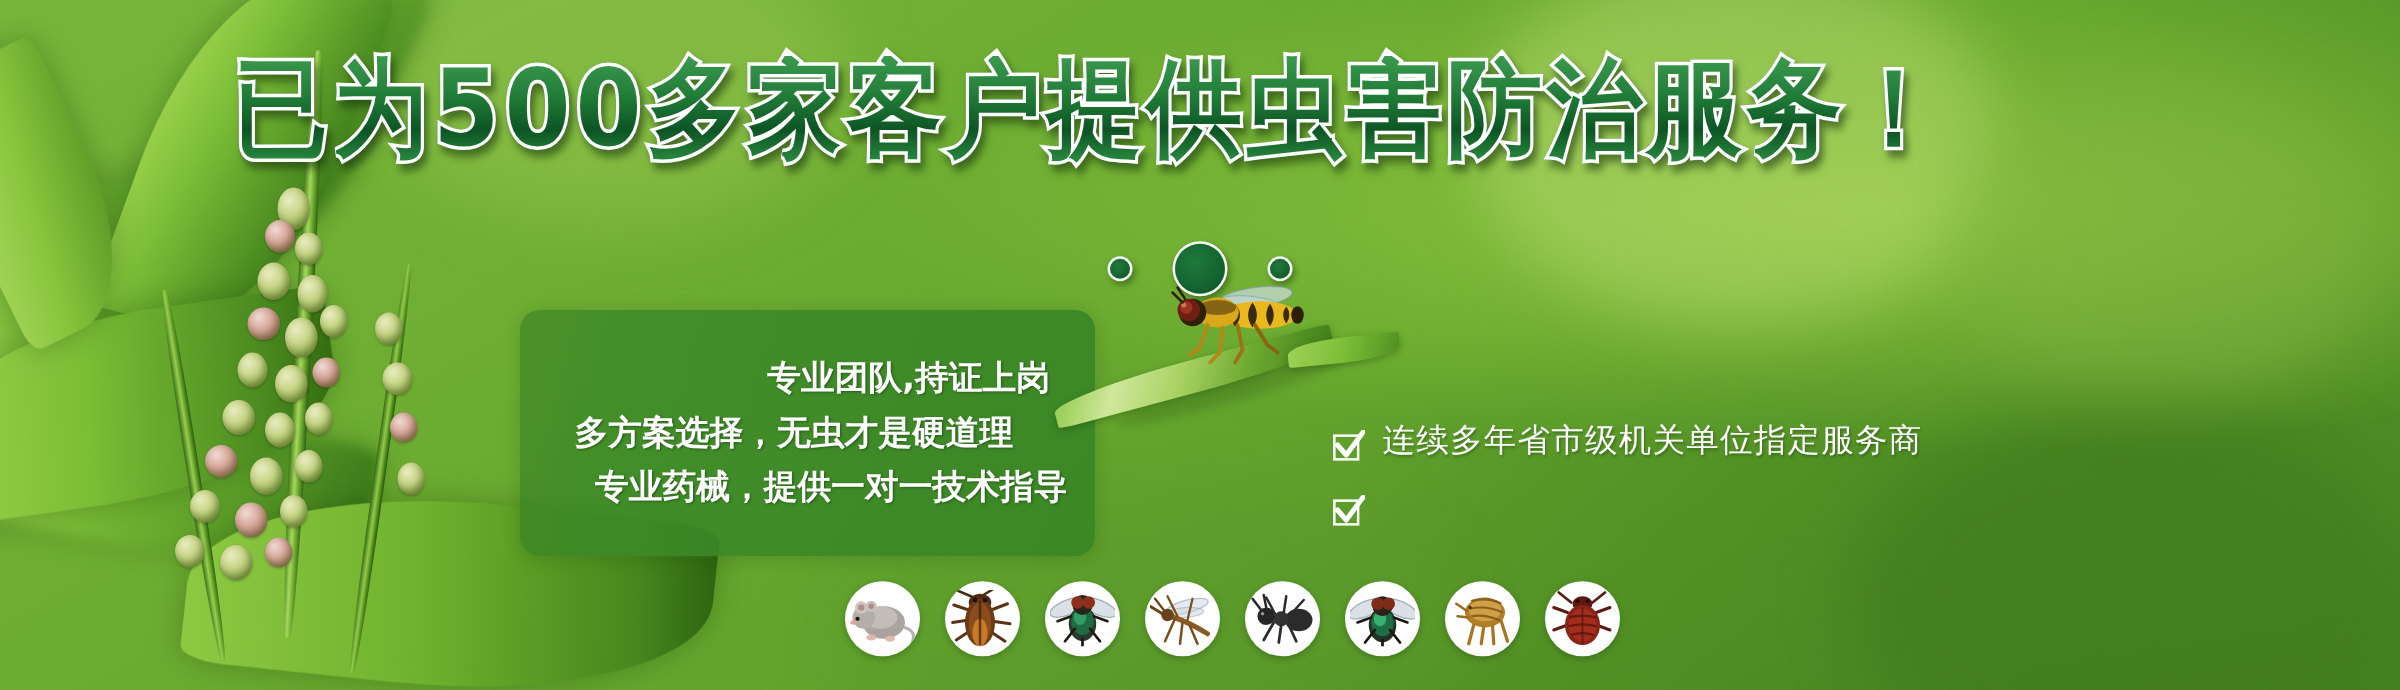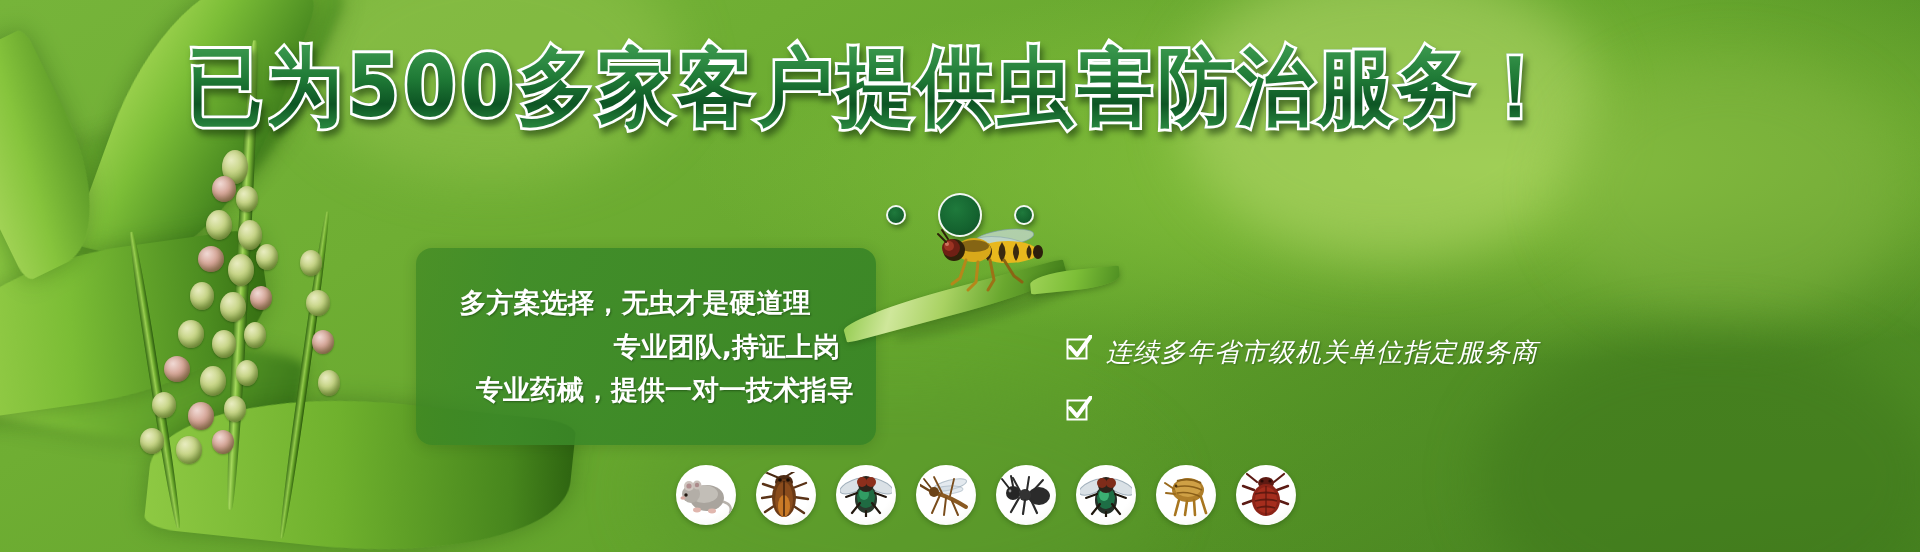--- a/index.html
+++ b/index.html
@@ -132,21 +132,21 @@
     background:rgba(30,70,15,.22);
     border-radius:50%;
     filter:blur(4px);
   }
 
   
   #checklist {
     position:absolute; left:1066px; top:335px;
     display:flex; flex-direction:column; gap:26px;
   }
-  .check-row { display:flex; align-items:flex-start; gap:14px;font-style:italic; }
+  .check-row { display:flex; align-items:flex-end; gap:14px; }
   .check-box { width:26px; height:26px; flex:0 0 26px; position:relative; }
   .check-text {
     color:#ffffff;
     font-size:26px;
     font-family:"DejaVu Sans","Liberation Sans",sans-serif;
     letter-spacing:1px;
     white-space:nowrap;
     text-shadow:1px 1px 2px rgba(10,40,5,.35);
   }
 
@@ -233,22 +233,22 @@
     </div>
   </div>
 
   <div id="dots">
     <div class="dot small"></div>
     <div class="dot big"></div>
     <div class="dot small"></div>
   </div>
 
   <div id="panel">
+    <div class="panel-line l1">专业团队,持证上岗</div>
     <div class="panel-line l2">多方案选择，无虫才是硬道理</div>
-    <div class="panel-line l1">专业团队,持证上岗</div>
     <div class="panel-line l3">专业药械，提供一对一技术指导</div>
   </div>
 
   <div id="fly-scene">
     <div class="blade-shadow" style="left:10px;top:74px;width:190px;height:18px;transform:rotate(-16deg);"></div>
     <div class="blade" style="left:-40px;top:58px;width:230px;height:26px;transform:rotate(-15deg);"></div>
     <div class="blade" style="left:150px;top:40px;width:90px;height:20px;transform:rotate(-6deg);
                 background:linear-gradient(110deg,#9fd257 0%,#7cbe37 50%,#4d8d21 100%);"></div>
 
     <svg width="130" height="86" viewBox="0 0 130 86" style="position:absolute;left:50px;top:-18px;">

